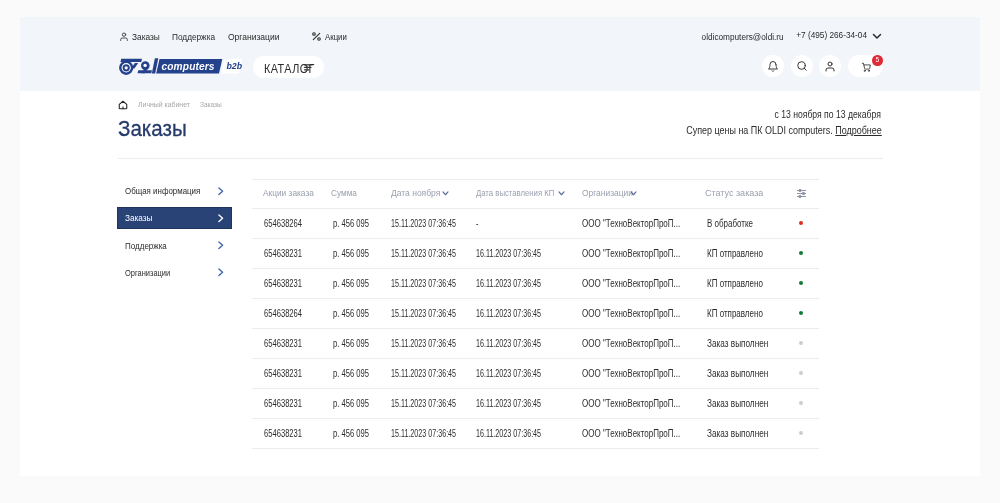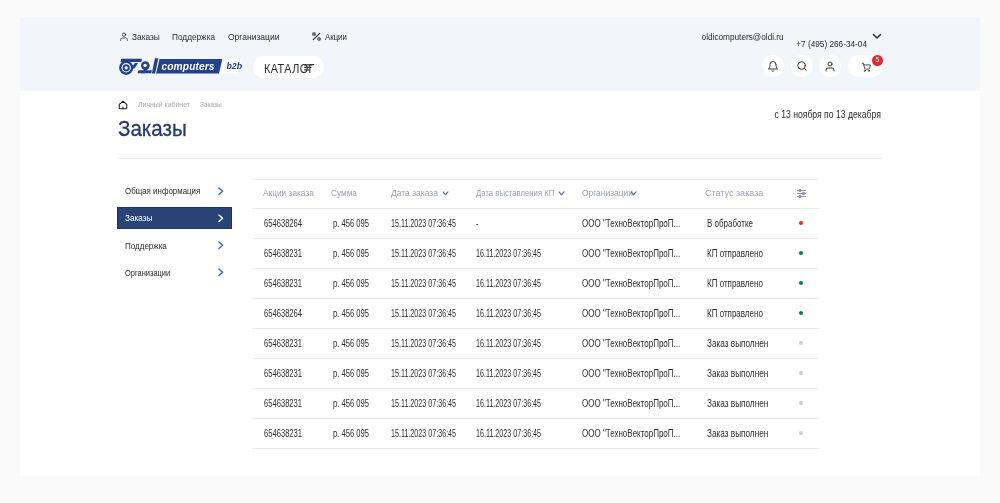--- a/index.html
+++ b/index.html
@@ -35,21 +35,21 @@
   <div class="t nav" style="left:132px;top:32px"><span class="sx" style="transform:scaleX(0.98)">Заказы</span></div>
   <div class="t nav" style="left:172px;top:32px"><span class="sx" style="transform:scaleX(0.97)">Поддержка</span></div>
   <div class="t nav" style="left:228px;top:32px"><span class="sx" style="transform:scaleX(1)">Организации</span></div>
   <svg class="abs" style="left:311px;top:31px" width="11" height="11" viewBox="0 0 24 24" fill="none" stroke="#2b2b2b" stroke-width="2.4" stroke-linecap="round">
       <line x1="19" y1="5" x2="5" y2="19"></line>
       <circle cx="6.5" cy="6.5" r="2.8"></circle>
       <circle cx="17.5" cy="17.5" r="2.8"></circle>
     </svg>
   <div class="t nav" style="left:325px;top:32px"><span class="sx" style="transform:scaleX(0.92)">Акции</span></div>
   <div class="t nav" style="right:216px;top:31.5px"><span class="sxr" style="transform:scaleX(0.97)">oldicomputers@oldi.ru</span></div>
-  <div class="t nav" style="right:133px;top:39px"><span class="sxr" style="transform:scaleX(0.97)">+7 (495) 266-34-04</span></div>
+  <div class="t nav" style="right:133px;top:30px"><span class="sxr" style="transform:scaleX(0.97)">+7 (495) 266-34-04</span></div>
   <svg class="abs" style="left:872px;top:33px" width="10" height="7" viewBox="0 0 10 7" fill="none" stroke="#2b2b2b" stroke-width="1.5" stroke-linecap="round" stroke-linejoin="round">
       <polyline points="1.5,1.5 5,5 8.5,1.5"></polyline>
     </svg>
 
   <svg class="abs" style="left:118px;top:56px" width="126" height="20" viewBox="0 0 126 20">
     <g fill="#24418c">
       <circle cx="8.2" cy="11.8" r="7.1"></circle>
       <circle cx="8.2" cy="11.8" r="4.7" fill="#fff"></circle>
       <circle cx="8.2" cy="11.8" r="3.6"></circle>
       <circle cx="8.2" cy="11.8" r="1.6" fill="#fff"></circle>
@@ -104,20 +104,21 @@
   <svg class="abs" style="left:118px;top:99.5px" width="10" height="10" viewBox="0 0 24 24" fill="none" stroke="#222" stroke-width="2.6" stroke-linejoin="round" stroke-linecap="round">
       <path d="M3 10.5 L12 3 L21 10.5 V19.5 a1.5 1.5 0 0 1 -1.5 1.5 H4.5 a1.5 1.5 0 0 1 -1.5 -1.5 Z"></path>
       <path d="M12 21 v-4.5"></path>
     </svg>
   <div class="t" style="left:138px;top:100.1px;font-size:7.5px;color:#a6a6a6"><span class="sx" style="transform:scaleX(0.92)">Личный кабинет</span></div>
   <div class="t" style="left:200px;top:100.1px;font-size:7.5px;color:#a6a6a6"><span class="sx" style="transform:scaleX(0.87)">Заказы</span></div>
 
   <div class="t" style="left:118px;top:116px;font-size:22px;font-weight:500;color:#253a6b;-webkit-text-stroke:0.3px #253a6b"><span class="sx" style="transform:scaleX(0.935)">Заказы</span></div>
 
   <div class="t" style="right:119px;top:107.9px;font-size:11.5px;color:#2b2b2b"><span class="sxr" style="transform:scaleX(0.75)">с 13 ноября по 13 декабря</span></div>
+  <div class="t" style="right:118px;top:124.1px;font-size:11.5px;color:#2b2b2b"><span class="sxr" style="transform:scaleX(0.78)">Супер цены на ПК OLDI computers. <span style="text-decoration:underline">Подробнее</span></span></div>
 
   <div class="hr" style="left:118px;top:157.8px;width:765px"></div>
 
   <div class="sideitem" style="top:186px"><span class="sx" style="transform:scaleX(0.88)">Общая информация</span></div>
   <svg class="chev" style="left:218px;top:187px" width="5.5" height="8.5" viewBox="0 0 6 9" fill="none" stroke="#3a62ad" stroke-width="1.45" stroke-linecap="round" stroke-linejoin="round">
       <polyline points="1,1 5,4.5 1,8"></polyline>
     </svg>
 
   <div class="abs" style="left:117px;top:207px;width:115px;height:22px;background:#2a4377;border:1px solid #20345c"></div>
   <div class="sideitem" style="left:124.7px;top:213.3px;color:#fff"><span class="sx" style="transform:scaleX(0.91)">Заказы</span></div>
@@ -133,21 +134,21 @@
   <div class="sideitem" style="top:267.9px"><span class="sx" style="transform:scaleX(0.83)">Организации</span></div>
   <svg class="chev" style="left:218px;top:268px" width="5.5" height="8.5" viewBox="0 0 6 9" fill="none" stroke="#3a62ad" stroke-width="1.45" stroke-linecap="round" stroke-linejoin="round">
       <polyline points="1,1 5,4.5 1,8"></polyline>
     </svg>
 
   <div class="hr" style="left:252px;top:179px;width:567px"></div>
   <div class="hr" style="left:252px;top:208.2px;width:567px"></div>
 
   <div class="th" style="left:263px;top:188.3px"><span class="sx" style="transform:scaleX(0.98)">Акции заказа</span></div>
   <div class="th" style="left:331px;top:188.3px"><span class="sx" style="transform:scaleX(0.97)">Сумма</span></div>
-  <div class="th" style="left:391px;top:188.3px"><span class="sx" style="transform:scaleX(1)">Дата заказа</span></div>
+  <div class="th" style="left:391px;top:188.3px"><span class="sx" style="transform:scaleX(1)">Дата ноября</span></div>
   <svg class="abs" style="left:441.5px;top:190.5px" width="7" height="5" viewBox="0 0 8 6" fill="none" stroke="#5a6c99" stroke-width="1.4" stroke-linecap="round" stroke-linejoin="round">
       <polyline points="1,1 4,4.5 7,1"></polyline>
     </svg>
   <div class="th" style="left:476px;top:188.3px"><span class="sx" style="transform:scaleX(0.91)">Дата выставления КП</span></div>
   <svg class="abs" style="left:557.5px;top:190.5px" width="7" height="5" viewBox="0 0 8 6" fill="none" stroke="#5a6c99" stroke-width="1.4" stroke-linecap="round" stroke-linejoin="round">
       <polyline points="1,1 4,4.5 7,1"></polyline>
     </svg>
   <div class="th" style="left:582px;top:188.3px"><span class="sx" style="transform:scaleX(0.99)">Организации</span></div>
   <svg class="abs" style="left:630px;top:190.5px" width="7" height="5" viewBox="0 0 8 6" fill="none" stroke="#5a6c99" stroke-width="1.4" stroke-linecap="round" stroke-linejoin="round">
       <polyline points="1,1 4,4.5 7,1"></polyline>

